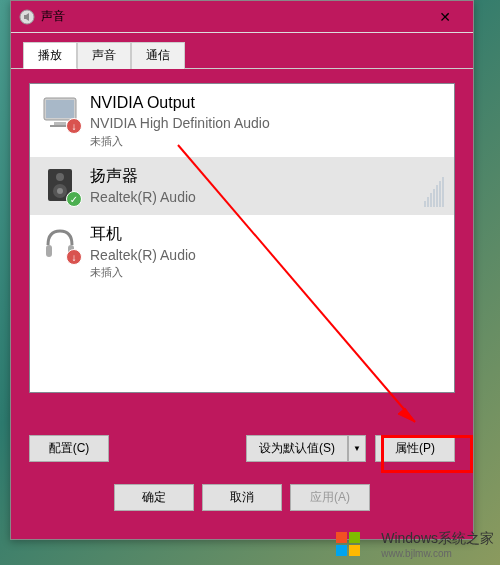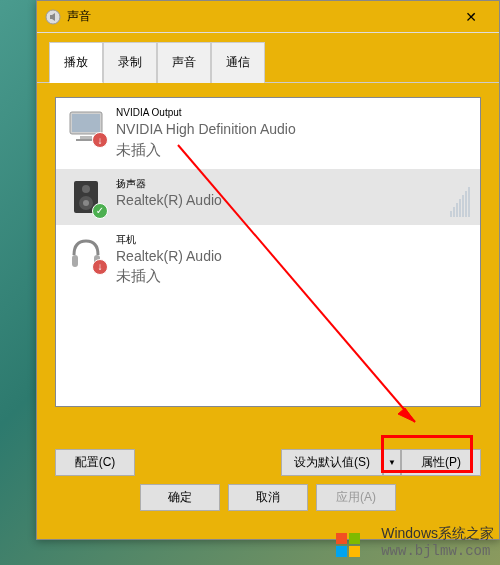--- a/index.html
+++ b/index.html
@@ -8,24 +8,23 @@
       font-family: "Microsoft YaHei", "Segoe UI", sans-serif;
       font-size: 12px;
       background: linear-gradient(135deg, #4a9b8e 0%, #2d7a6e 40%, #8b9a5e 100%);
       position: relative;
       overflow: hidden;
     }
     .dialog {
       position: absolute;
       left: 10px; top: 0;
       width: 464px; height: 540px;
-      background: #eab308;
+      background: #be185d;
       border: 1px solid #888;
       box-shadow: 0 2px 8px rgba(0,0,0,0.3);
-      margin-left: 26px;
     }
     .titlebar {
       height: 32px;
       display: flex;
       align-items: center;
       padding: 0 8px;
       border-bottom: 1px solid #ddd;
     }
     .titlebar-icon {
       width: 16px; height: 16px;
@@ -37,21 +36,21 @@
       display: flex; align-items: center; justify-content: center;
       font-size: 14px; cursor: pointer;
     }
     .tabstrip {
       display: flex;
       padding: 8px 12px 0 12px;
       border-bottom: 1px solid #ccc;
       position: relative;
     }
     .tab {
-      padding: 11px 14px;
+      padding: 4px 14px;
       border: 1px solid #ccc;
       border-bottom: none;
       margin-right: 0;
       background: #f0f0f0;
       cursor: pointer;
       font-size: 12px;
       position: relative;
       top: 1px;
     }
     .tab.active {
@@ -87,23 +86,23 @@
       width: 16px; height: 16px;
       border-radius: 50%;
       border: 1px solid #fff;
       display: flex; align-items: center; justify-content: center;
       font-size: 10px;
       color: #fff;
     }
     .badge.unplugged { background: #d9534f; }
     .badge.default { background: #4caf50; }
     .device-text { flex: 1; line-height: 1.4; }
-    .device-name { font-size: 10px; color: #000; }
+    .device-name { font-size: 16px; color: #000; }
     .device-driver { font-size: 14px; color: #666; }
-    .device-status { font-size: 15px; color: #666; font-family: Liberation Serif, serif; }
+    .device-status { font-size: 11px; color: #666; font-family: Liberation Serif, serif; }
     .level-bars {
       display: flex;
       gap: 1px;
       align-items: flex-end;
       margin-left: 6px;
       padding-top: 4px;
     }
     .level-bars span {
       width: 2px;
       background: #c8d0d8;
@@ -111,21 +110,21 @@
     .level-bars span:nth-child(1){height:6px}
     .level-bars span:nth-child(2){height:10px}
     .level-bars span:nth-child(3){height:14px}
     .level-bars span:nth-child(4){height:18px}
     .level-bars span:nth-child(5){height:22px}
     .level-bars span:nth-child(6){height:26px}
     .level-bars span:nth-child(7){height:30px}
     .action-row {
       display: flex;
       margin-top: 42px;
-      gap: 0;
+      gap: 9px;
     }
     .spacer { flex: 1; }
     button.winbtn {
       min-width: 80px;
       padding: 4px 12px;
       background: #e1e1e1;
       border: 1px solid #adadad;
       font-size: 12px;
       font-family: inherit;
       cursor: pointer;
@@ -159,27 +158,27 @@
     .arrow-line {
       position: absolute;
       pointer-events: none;
       stroke: #ff0000;
       fill: #ff0000;
     }
     .watermark {
       position: absolute;
       bottom: 6px; right: 6px;
       display: flex;
-      align-items: flex-end;
+      align-items: flex-start;
       gap: 19px;
       font-size: 14px;
       color: #333;
       z-index: 10;
     }
-    .watermark .url { font-size: 14px; color: #666; display: block; font-family: Liberation Mono, monospace; }
+    .watermark .url { font-size: 10px; color: #666; display: block; }
     .watermark-logo {
       width: 28px; height: 28px;
     }
   </style>
 </head>
 <body>
 
 <div class="dialog">
   <div class="titlebar">
     <span class="titlebar-icon">
@@ -187,21 +186,20 @@
           <circle cx="8" cy="8" r="7" fill="#ddd" stroke="#999"></circle>
           <path d="M5 6v4h2l3 2V4L7 6z" fill="#888"></path>
         </svg>
     </span>
     <span class="titlebar-title">声音</span>
     <div class="titlebar-close">✕</div>
   </div>
 
   <div class="tabstrip">
     <div class="tab active">播放</div>
-    <div class="tab">录制</div>
     <div class="tab">声音</div>
     <div class="tab">通信</div>
   </div>
 
   <div class="content">
 
     <div class="device-list">
 
       <div class="device-item">
         <div class="device-icon">

